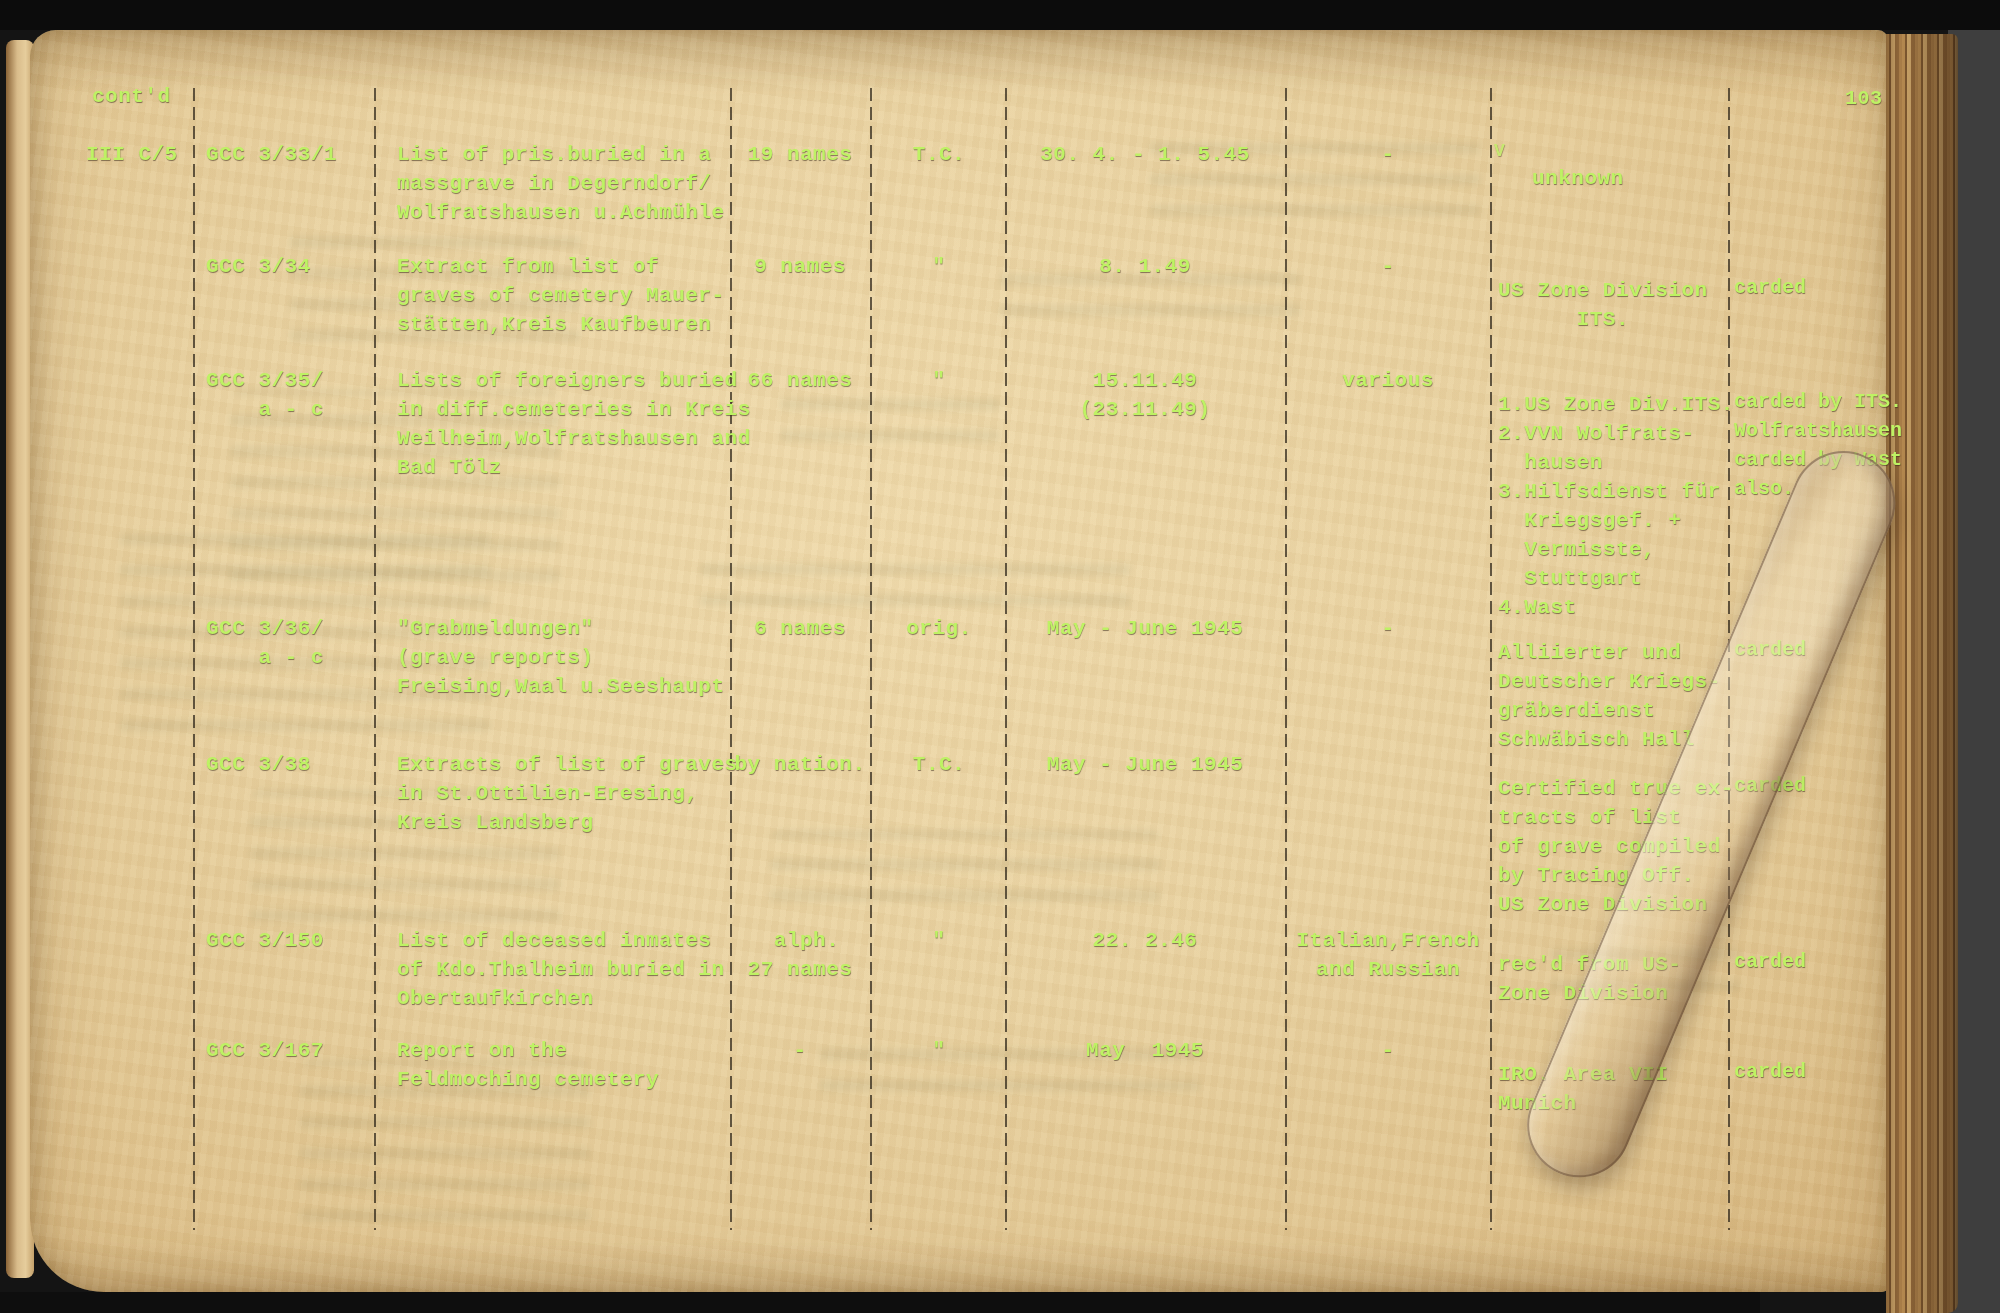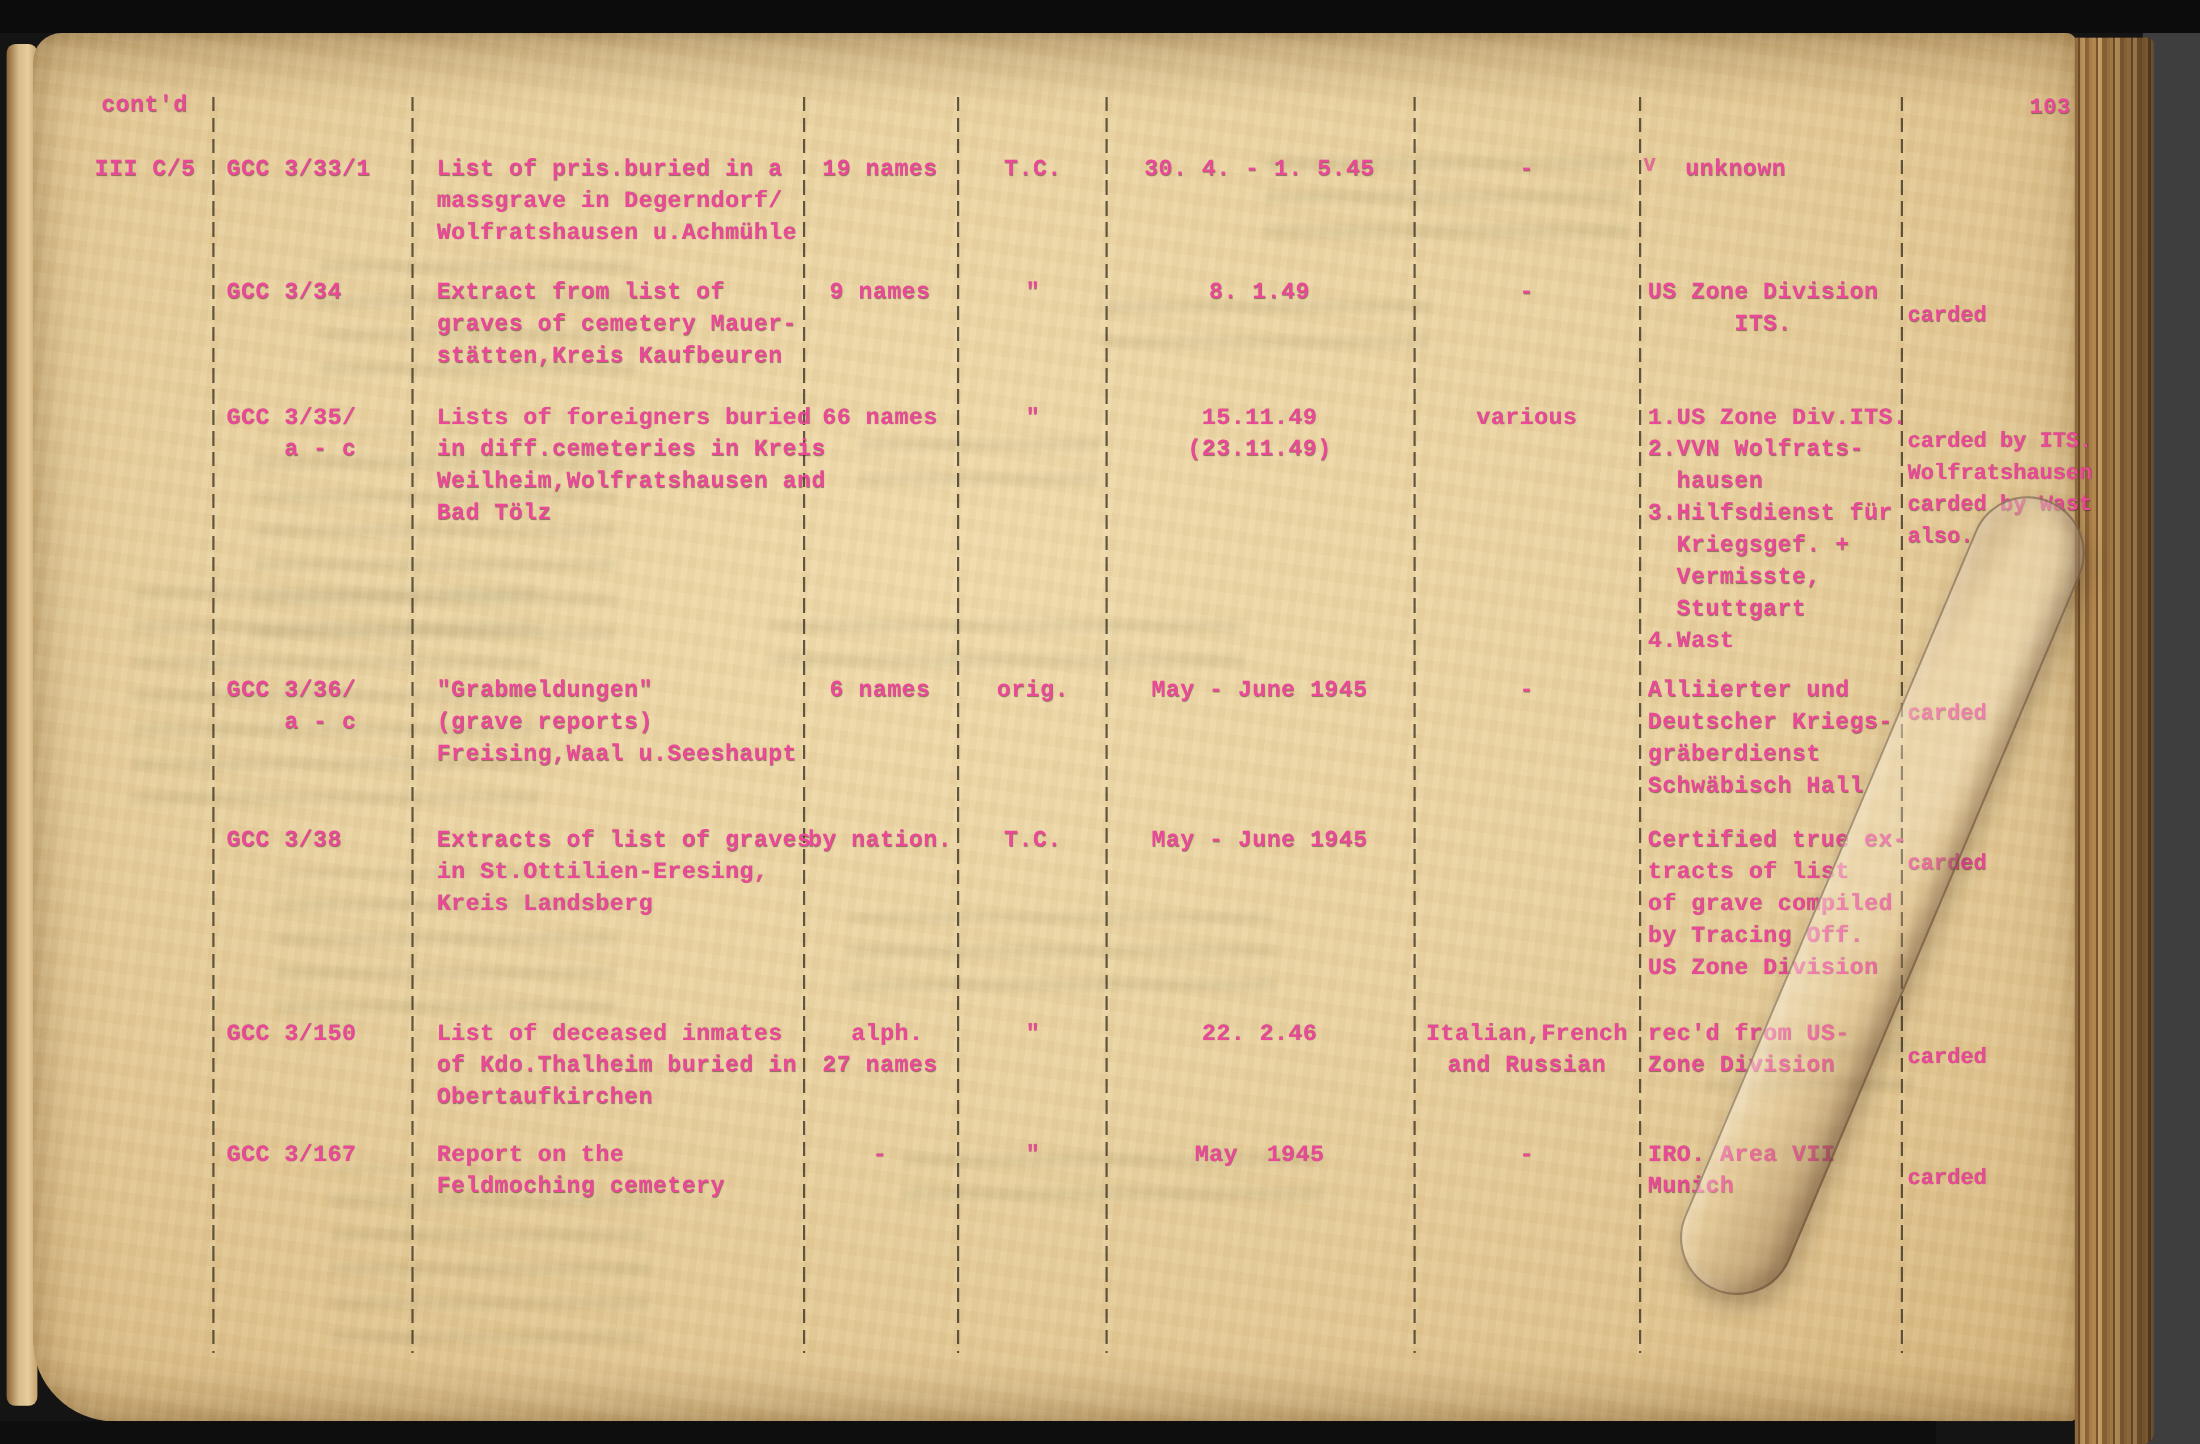--- a/index.html
+++ b/index.html
@@ -32,32 +32,32 @@
   .top-band{position:absolute;left:0;top:0;width:2000px;height:30px;background:#0c0c0c;}
   .bottom-band{position:absolute;left:0;top:1292px;width:1760px;height:21px;background:#0e0e0e;}
   
   .ghost{position:absolute;filter:blur(3px);opacity:.15;border-radius:10px;pointer-events:none;
     background:repeating-linear-gradient(0deg,rgba(0,0,0,0) 0 9px,rgba(104,108,72,.65) 9px 20px,rgba(0,0,0,0) 20px 31px);}
   
   .vline{position:absolute;top:88px;width:2px;height:1142px;opacity:.8;
     background-image:repeating-linear-gradient(180deg,rgba(44,36,24,.9) 0 13px,rgba(44,36,24,0) 13px 19px);}
   
   .cell,.label{
-    position:absolute;white-space:pre;color:#ec4899;font-weight:bold;
+    position:absolute;white-space:pre;color:#bef264;font-weight:bold;
     font-size:21px;line-height:29px;letter-spacing:.5px;
     text-shadow:.4px .6px .8px rgba(52,36,20,.55);}
   .row{position:absolute;left:0;width:2000px;height:0;}
   .c-ref  {left:86px;}
   .c-sig  {left:206px;}
   .c-desc {left:386px;margin-left:11px;}
   .c-names{left:734px;width:132px;text-align:center;}
   .c-type {left:876px;width:126px;text-align:center;}
   .c-date {left:1012px;width:266px;text-align:center;}
   .c-nat  {left:1290px;width:196px;text-align:center;}
-  .c-src  {left:1498px;width:232px;}
+  .c-src  {left:1498px;width:232px;margin-top:24px;}
   .c-card {left:1734px;font-size:20px;letter-spacing:0;margin-top:21px;}
   .mark-v{position:absolute;left:1494px;font-size:18px;opacity:.75;}
   
   .strip{position:absolute;left:1796px;top:452px;width:104px;height:780px;border-radius:52px;
     transform:rotate(23deg);transform-origin:52px 40px;z-index:9;
     background:linear-gradient(100deg,rgba(140,105,70,.32) 0%,rgba(244,228,196,.40) 22%,rgba(252,244,226,.30) 45%,rgba(232,208,168,.26) 62%,rgba(118,86,56,.40) 100%);
     box-shadow:inset 0 0 0 2px rgba(100,72,48,.5), inset 9px 0 14px rgba(255,248,230,.38),
                inset -11px 0 18px rgba(88,60,38,.42), 6px 10px 20px rgba(50,32,18,.28);}
 </style>
 </head>

